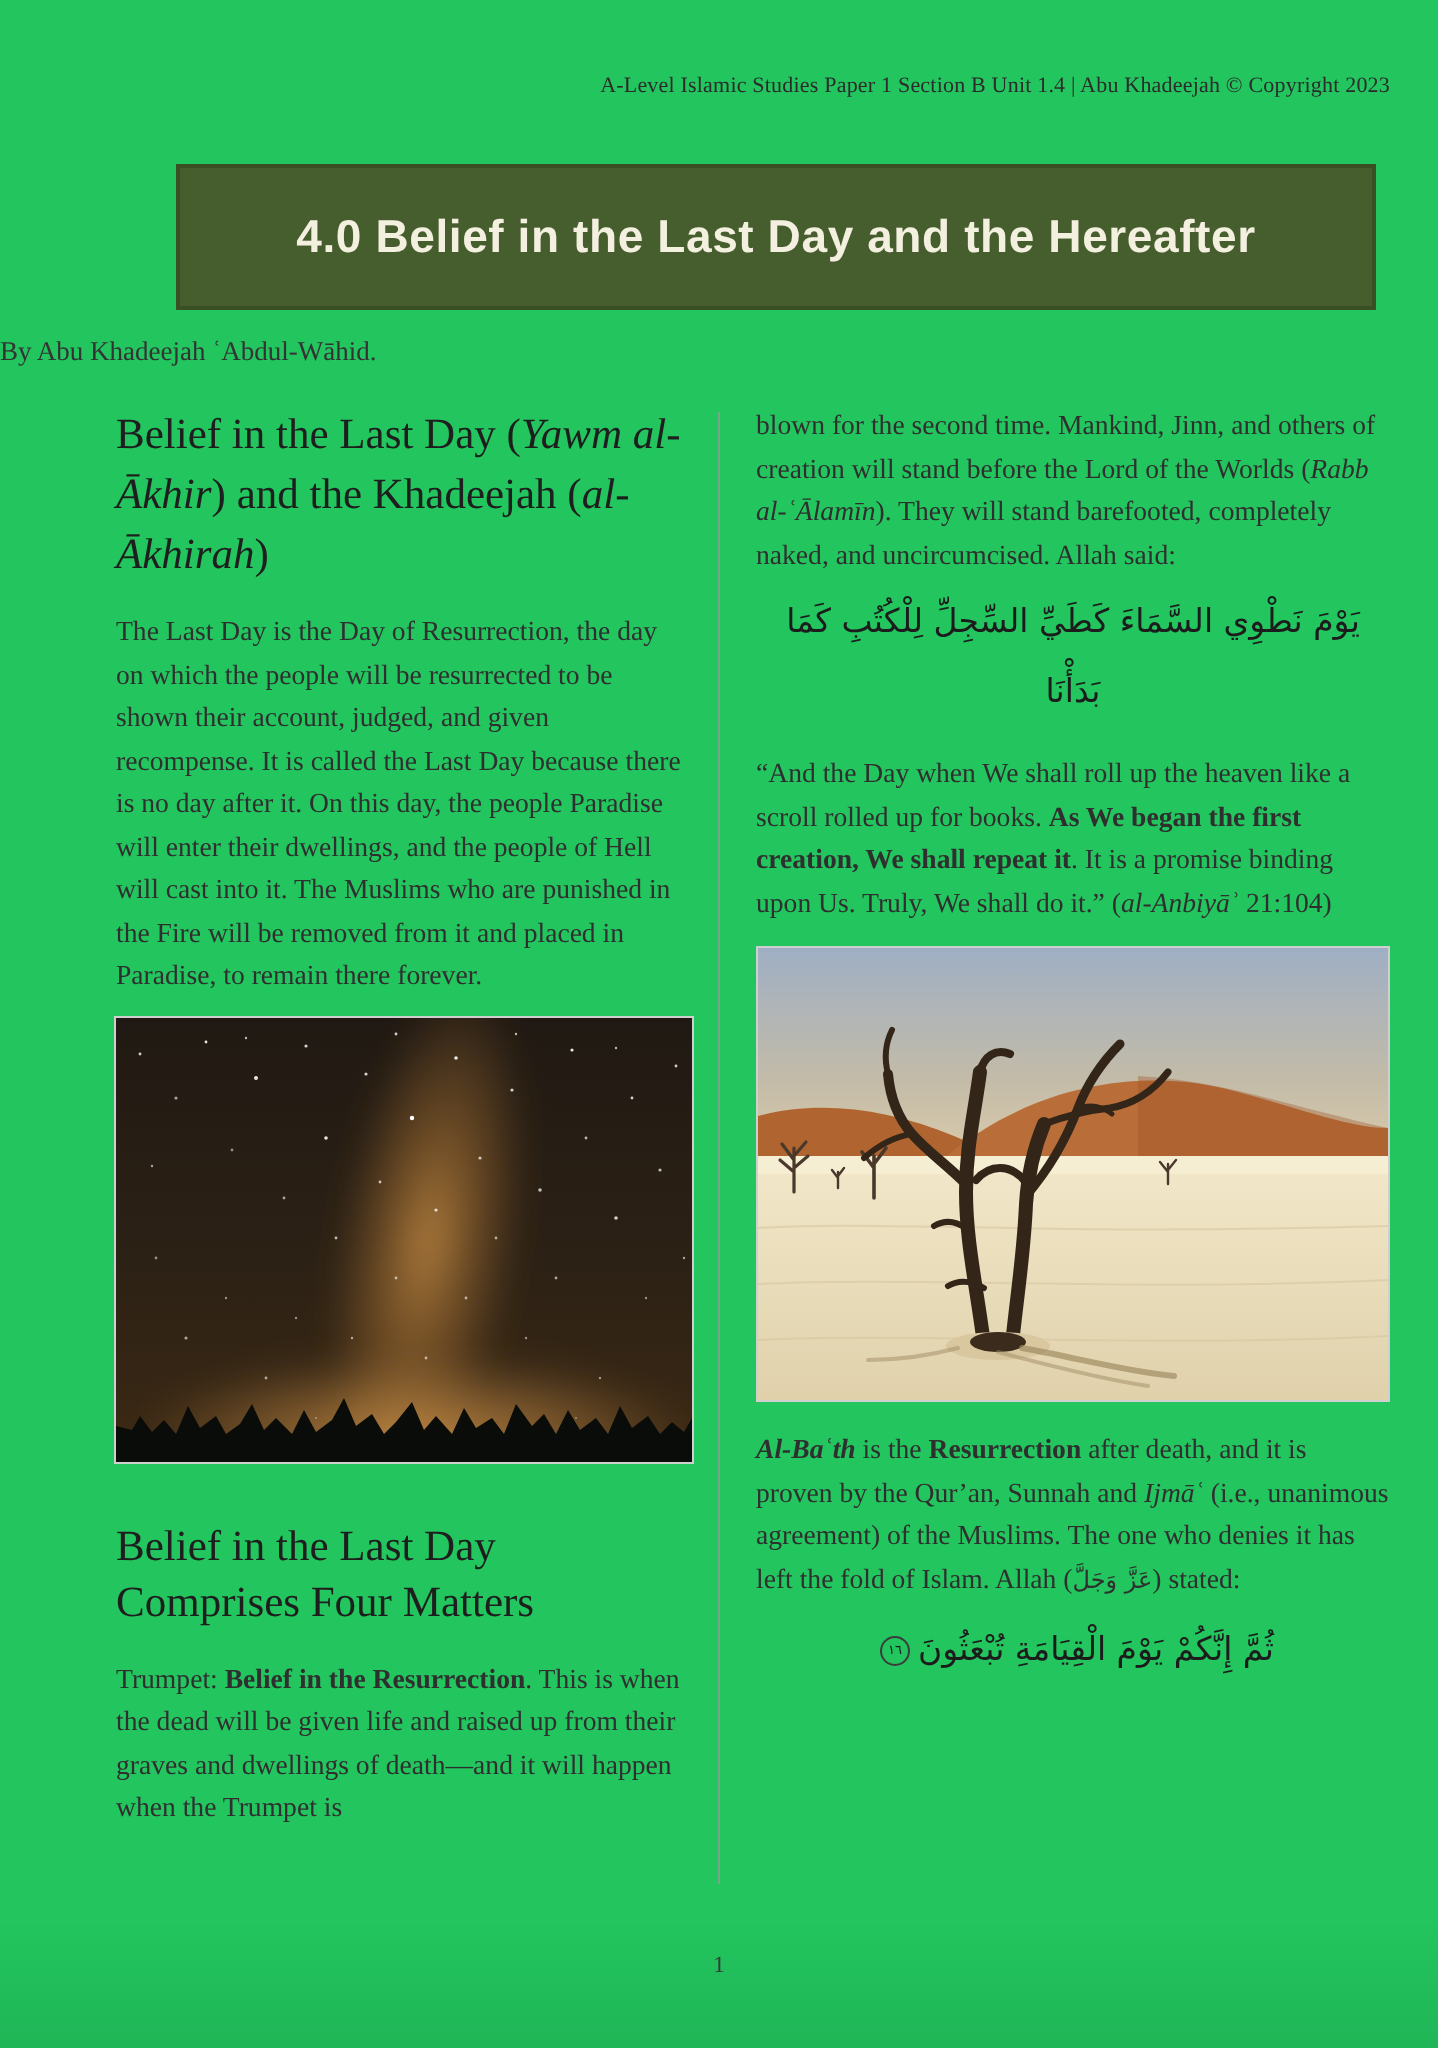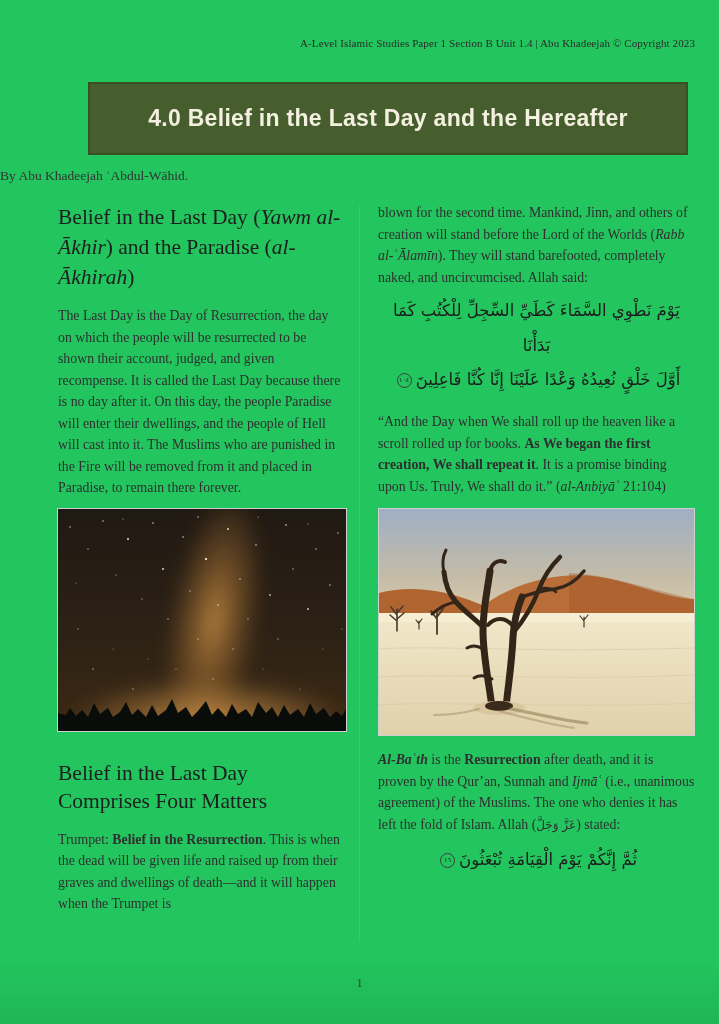--- a/index.html
+++ b/index.html
@@ -58,21 +58,21 @@
 
   <div class="header-line">A-Level Islamic Studies Paper 1 Section B Unit 1.4 | Abu Khadeejah © Copyright 2023</div>
 
   <div class="banner">
     <div class="banner-title">4.0 Belief in the Last Day and the Hereafter</div>
   </div>
 
   <div class="byline">By Abu Khadeejah ʿAbdul-Wāhid.</div>
 
   <div class="col col-left">
-    <h1 class="h1"><span>Belief in the Last Day (</span><span class="i">Yawm al-Ākhir</span><span>) and the Paradise (</span><span class="i">al-Ākhirah</span><span>)</span></h1>
+    <h1 class="h1"><span>Belief in the Last Day (</span><span class="i">Yawm al-Ākhir</span><span>) and the Khadeejah (</span><span class="i">al-Ākhirah</span><span>)</span></h1>
     <p class="body">The Last Day is the Day of Resurrection, the day on which the people will be resurrected to be shown their account, judged, and given recompense. It is called the Last Day because there is no day after it. On this day, the people Paradise will enter their dwellings, and the people of Hell will cast into it. The Muslims who are punished in the Fire will be removed from it and placed in Paradise, to remain there forever.</p>
 
     <figure class="photo photo-night" aria-label="Milky Way night sky in orange-brown tones over silhouetted pine trees">
       <svg viewBox="0 0 288 222" preserveAspectRatio="none">
         <defs>
           <linearGradient id="nsky" x1="0" y1="0" x2="0" y2="1">
             <stop offset="0" stop-color="#201913"></stop>
             <stop offset="0.55" stop-color="#2c2115"></stop>
             <stop offset="1" stop-color="#3c2914"></stop>
           </linearGradient>
@@ -147,21 +147,20 @@
     <p class="body"><span>Trumpet: </span><span class="b">Belief in the Resurrection</span><span>. This is when the dead will be given life and raised up from their graves and dwellings of death—and it will happen when the Trumpet is</span></p>
   </div>
 
   <div class="divider"></div>
 
   <div class="col col-right">
     <p class="body" style="margin-top:0"><span>blown for the second time. Mankind, Jinn, and others of creation will stand before the Lord of the Worlds (</span><span class="i">Rabb al-ʿĀlamīn</span><span>). They will stand barefooted, completely naked, and uncircumcised. Allah said:</span></p>
 
     <div class="arabic" dir="rtl">
       <div class="arabic-line"><span>يَوْمَ نَطْوِي السَّمَاءَ كَطَيِّ السِّجِلِّ لِلْكُتُبِ كَمَا بَدَأْنَا</span></div>
-      <div class="arabic-line"><span>أَوَّلَ خَلْقٍ نُعِيدُهُ وَعْدًا عَلَيْنَا إِنَّا كُنَّا فَاعِلِينَ</span><span class="ayah">١٠٤</span></div>
     </div>
 
     <p class="body"><span>“And the Day when We shall roll up the heaven like a scroll rolled up for books. </span><span class="b">As We began the first creation, We shall repeat it</span><span>. It is a promise binding upon Us. Truly, We shall do it.” (</span><span class="i">al-Anbiyāʾ</span><span> 21:104)</span></p>
 
     <figure class="photo photo-desert" aria-label="Dead camel-thorn trees on a cream clay pan with orange sand dunes and hazy sky">
       <svg viewBox="0 0 315 226" preserveAspectRatio="none">
         <defs>
           <linearGradient id="dsky" x1="0" y1="0" x2="0" y2="1">
             <stop offset="0" stop-color="#9fafc4"></stop>
             <stop offset="0.6" stop-color="#c3bba8"></stop>

